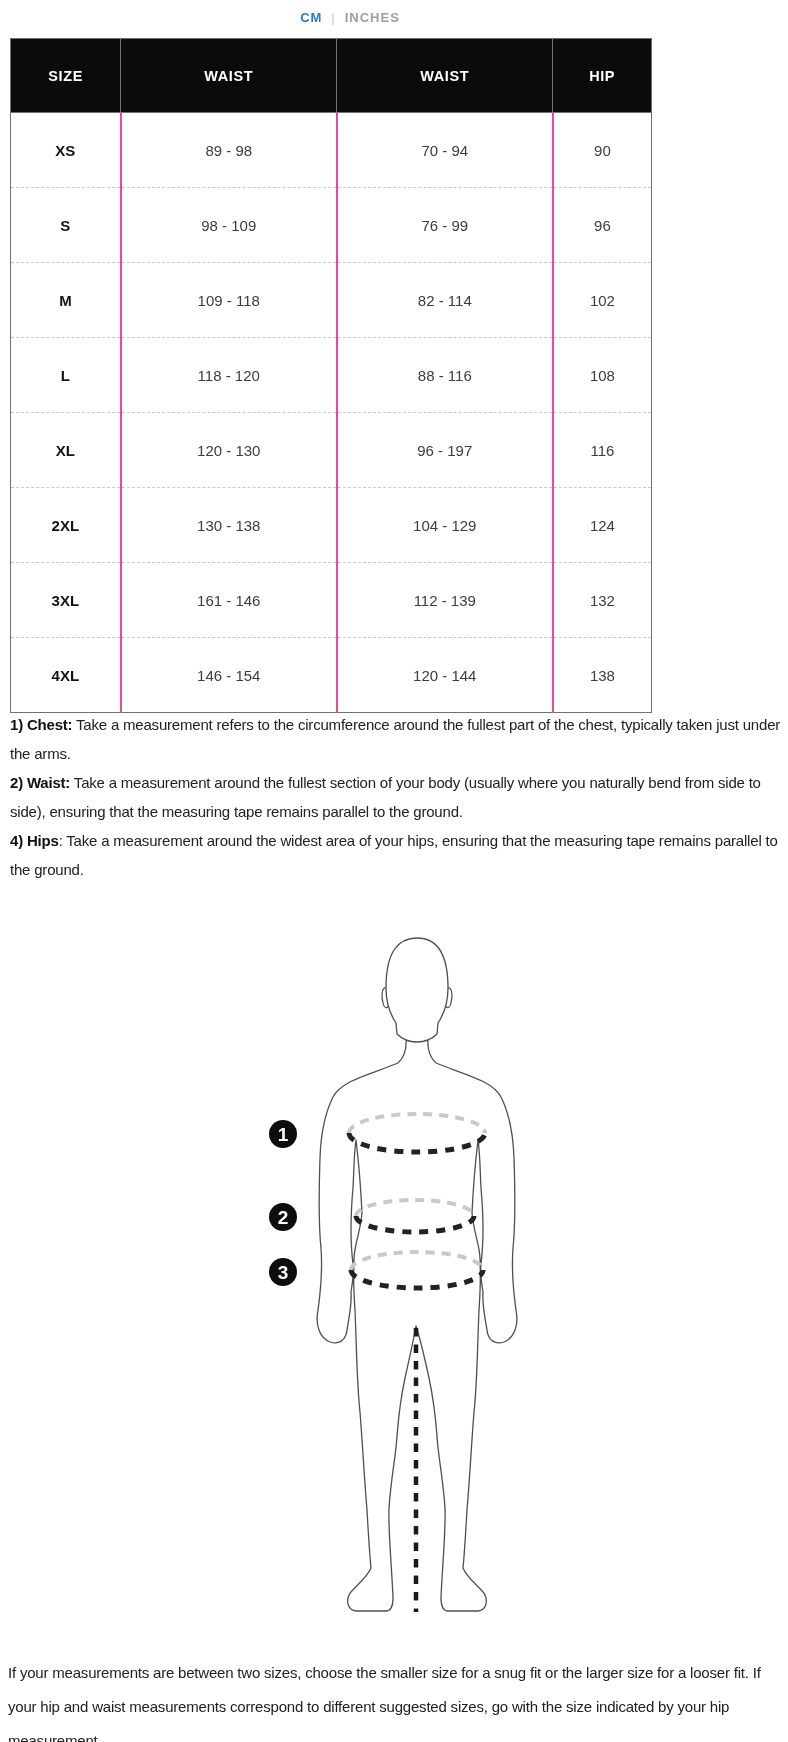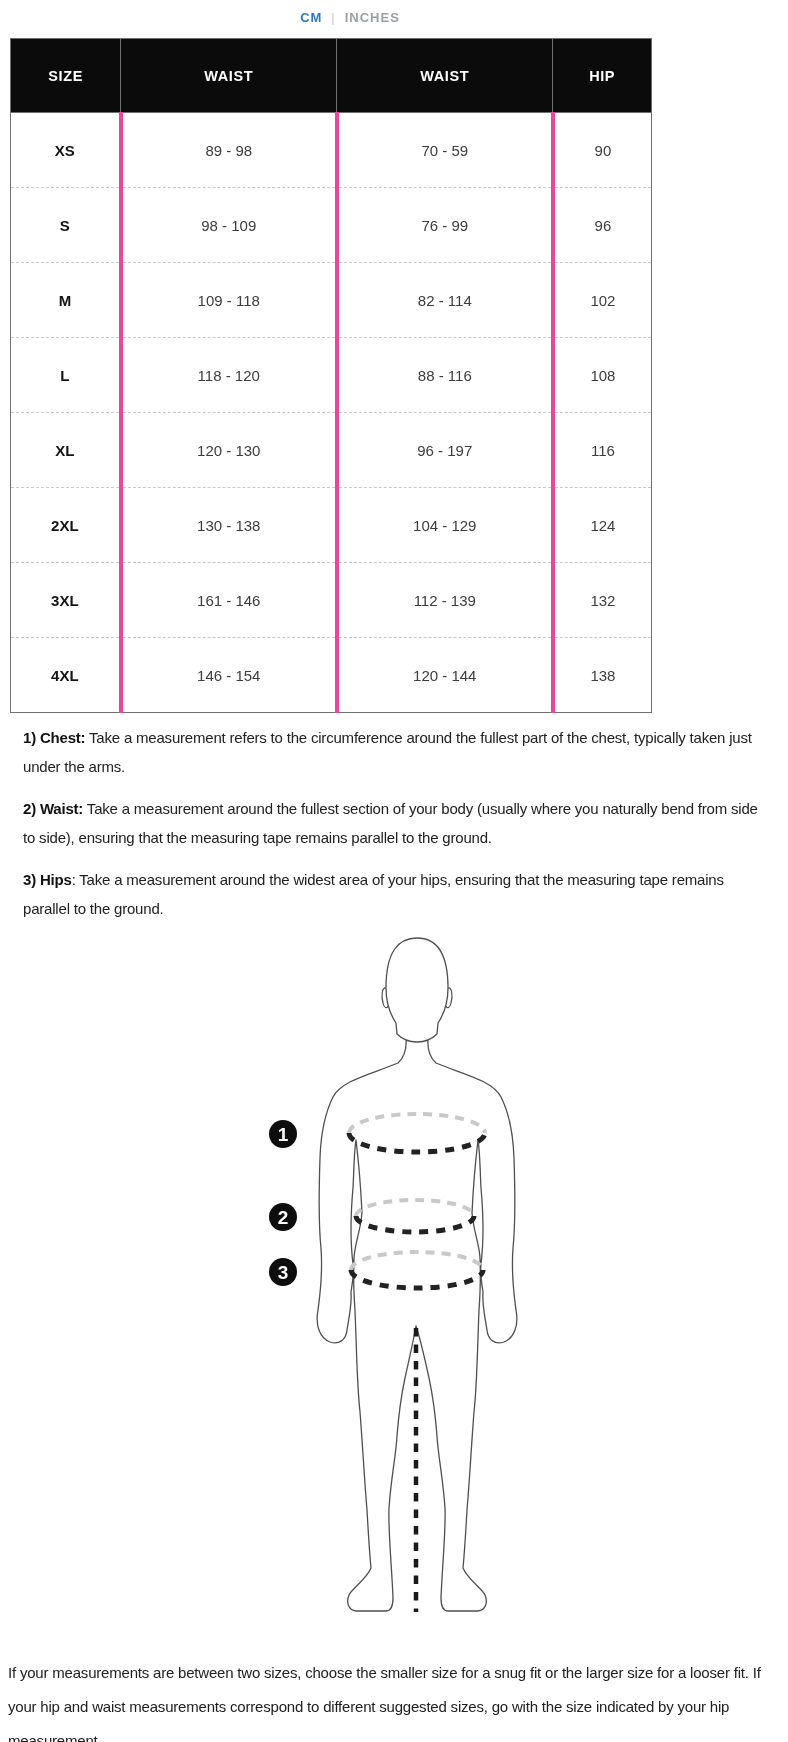--- a/index.html
+++ b/index.html
@@ -33,33 +33,33 @@
   col.c-waist{width:33.7%;} col.c-hip{width:15.4%;}
   .size-table th{
     background:#0b0b0b;color:#fff;
     height:71px;font-size:14.5px;font-weight:bold;letter-spacing:.6px;
     text-align:center;border-left:1px solid #707070;
   }
   .size-table th:first-child{border-left:none;}
   .size-table td{
     height:72px;text-align:center;vertical-align:middle;
     font-size:15px;color:#3d3d3d;background:#fff;
-    border-left:4px solid #ec4899;
+    border-left:2px solid #ec4899;
     border-top:1px dashed #c9c9c9;
   }
   .size-table td:first-child{border-left:none;text-align:center;}
   .size-table tbody tr:first-child td{border-top:1px solid #707070;}
   .size-table td.size-cell{font-weight:bold;color:#141414;}
 
   
   .instructions{
     position:absolute;top:710px;left:10px;width:772px;
     font-size:15px;line-height:29px;letter-spacing:-0.2px;color:#212121;
   }
-  .instructions p{margin:13px;}
+  .instructions p{margin:0;}
   .instructions b{color:#111;}
 
   
   .diagram{position:absolute;left:240px;top:930px;width:320px;height:690px;}
   .diagram svg{display:block;}
 
   
   .footer-note{
     position:absolute;top:1656px;left:8px;width:776px;
     font-size:15px;line-height:34px;letter-spacing:-0.2px;color:#212121;
@@ -88,21 +88,21 @@
         <th>SIZE</th>
         <th>WAIST</th>
         <th>WAIST</th>
         <th>HIP</th>
       </tr>
     </thead>
     <tbody>
       <tr>
         <td class="size-cell">XS</td>
         <td>89 - 98</td>
-        <td>70 - 59</td>
+        <td>70 - 94</td>
         <td>90</td>
       </tr>
       <tr>
         <td class="size-cell">S</td>
         <td>98 - 109</td>
         <td>76 - 99</td>
         <td>96</td>
       </tr>
       <tr>
         <td class="size-cell">M</td>
@@ -139,21 +139,21 @@
         <td>146 - 154</td>
         <td>120 - 144</td>
         <td>138</td>
       </tr>
     </tbody>
   </table>
 
   <div class="instructions">
     <p><b>1) Chest:</b><span> Take a measurement refers to the circumference around the fullest part of the chest, typically taken just under the arms.</span></p>
     <p><b>2) Waist:</b><span> Take a measurement around the fullest section of your body (usually where you naturally bend from side to side), ensuring that the measuring tape remains parallel to the ground.</span></p>
-    <p><b>3) Hips</b><span>: Take a measurement around the widest area of your hips, ensuring that the measuring tape remains parallel to the ground.</span></p>
+    <p><b>4) Hips</b><span>: Take a measurement around the widest area of your hips, ensuring that the measuring tape remains parallel to the ground.</span></p>
   </div>
 
   <div class="diagram">
     <svg width="320" height="690" viewBox="0 0 320 690" xmlns="http://www.w3.org/2000/svg">
 
       <g>
         <path fill="#ffffff" stroke="#4f4f4f" stroke-width="1.3" stroke-linejoin="round" d="
           M 166,106
           C 167,118 165,127 158,133
           C 132,144 102,150 93,167

